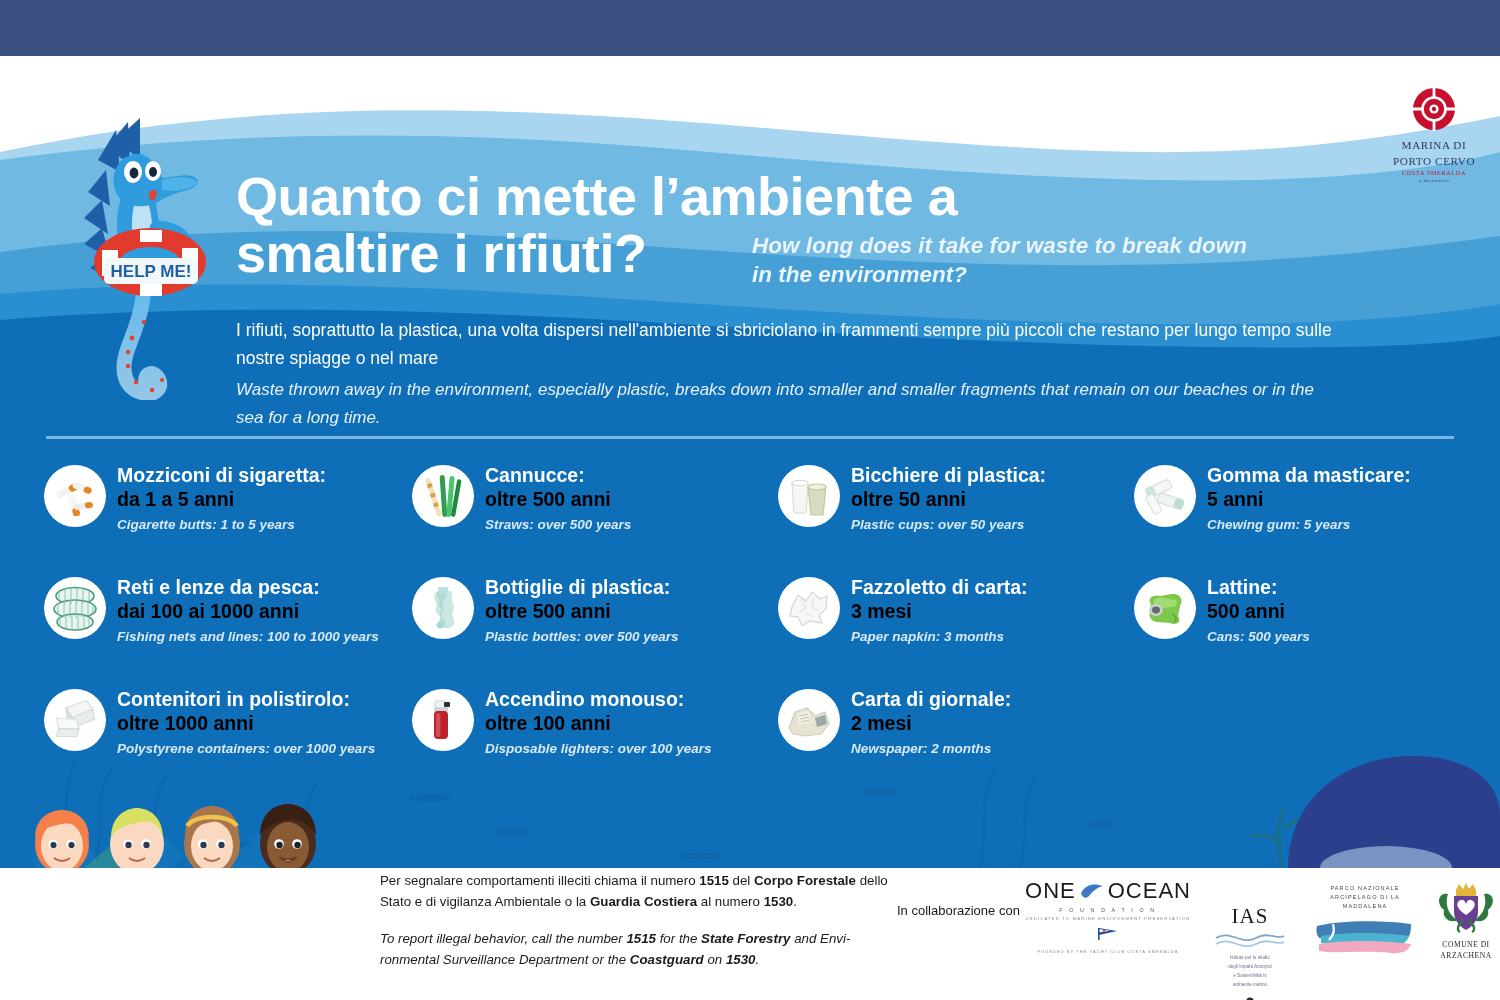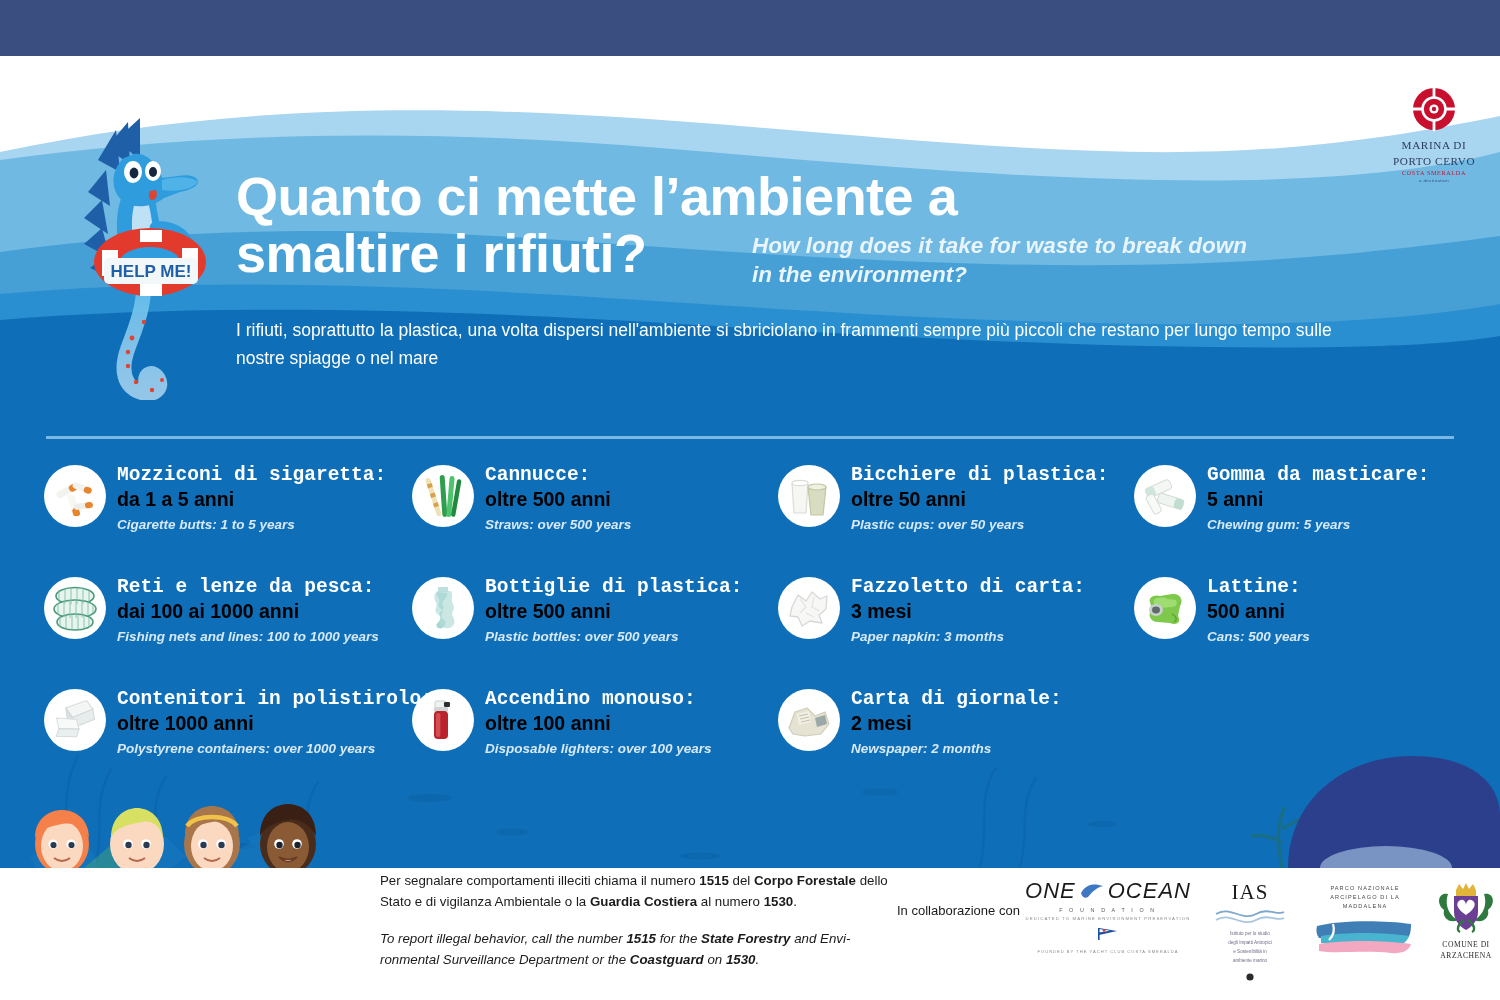--- a/index.html
+++ b/index.html
@@ -67,21 +67,20 @@
     background:#ffffff;
     display:flex; align-items:center; justify-content:center;
     margin-top:3px;
     overflow:hidden;
   }
   .bubble svg { display:block; }
   .itxt { padding-top:1px; }
   .it-name {
     color:#ffffff; font-size:19.5px; font-weight:700; line-height:1.24;
     white-space:nowrap;
-    font-family:Liberation Mono, monospace;
   }
   .it-dur {
     color:#000000; font-size:19.5px; font-weight:700; line-height:1.24;
     white-space:nowrap;
   }
   .it-en {
     color:#d6e9f7; font-size:13.5px; font-style:italic; font-weight:600;
     line-height:1.4; margin-top:5px; white-space:nowrap;
   }
 
@@ -100,21 +99,21 @@
   }
   .logos { position:absolute; left:1020px; top:868px; width:480px; height:120px; }
   .logo-block { position:absolute; }
 
   
   .ooc-row { display:flex; align-items:center; gap:4px; }
   .ooc-txt { font-size:22px; font-weight:400; letter-spacing:1px; color:#1a1a1a; font-family:"Liberation Sans", sans-serif; }
   .ooc-sub { font-size:5.4px; letter-spacing:2.6px; color:#5a5a5a; text-align:center; margin-top:3px; }
   .ooc-sub2 { font-size:4.3px; letter-spacing:1.1px; color:#8a8a8a; text-align:center; margin-top:3px; }
   .ooc-sub3 { font-size:4.1px; letter-spacing:1px; color:#8a8a8a; text-align:center; margin-top:3px; }
-  .ias-txt { font-family:"Liberation Serif", serif; font-size:21px; letter-spacing:1px; color:#1a1a1a; text-align:center; }
+  .ias-txt { font-family:"Liberation Serif", serif; font-size:21px; letter-spacing:1px; color:#1a1a1a; text-align:center;margin-top:24px; }
   .ias-sub { font-size:4.6px; color:#6f6f8a; text-align:center; line-height:1.55; margin-top:2px; }
   .pn-t1 { font-size:5.6px; letter-spacing:1.1px; color:#4a4a4a; text-align:center; line-height:1.6;}
   .com-txt { font-family:"Liberation Serif", serif; font-size:7.6px; letter-spacing:0.5px; color:#2a2a2a; text-align:center; line-height:1.4; margin-top:2px; }
 
   
   .marina { position:absolute; left:1378px; top:86px; width:112px; height:104px; text-align:center; }
   .marina-t1 { font-family:"Liberation Serif", serif; font-size:11.2px; letter-spacing:0.6px; color:#2e3b63; line-height:1.18; margin-top:3px; }
   .marina-t2 { font-family:"Liberation Serif", serif; font-size:6.1px; letter-spacing:0.7px; color:#c8102e; margin-top:2px; }
   .marina-t3 { font-size:4.4px; letter-spacing:0.4px; color:#3b4e80; margin-top:2px; }
 </style>
@@ -262,20 +261,21 @@
   <h1 class="headline">
     <span class="l1">Quanto ci mette l’ambiente a</span>
     <span class="l2">smaltire i rifiuti?</span>
   </h1>
   <div class="subhead">
     <div>How long does it take for waste to break down</div>
     <div>in the environment?</div>
   </div>
 
   <p class="intro-it">I rifiuti, soprattutto la plastica, una volta dispersi nell'ambiente si sbriciolano in frammenti sempre più piccoli che restano per lungo tempo sulle nostre spiagge o nel mare</p>
+  <p class="intro-en">Waste thrown away in the environment, especially plastic, breaks down into smaller and smaller fragments that remain on our beaches or in the sea for a long time.</p>
 
   <div class="divider"></div>
 
   <div class="grid">
 
     <div class="item">
       <div class="bubble">
         <svg width="46" height="40" viewBox="0 0 46 40">
           <g transform="rotate(-28 14 16)">
               <rect x="4" y="12" width="20" height="7" rx="3.5" fill="#f2f2ef"></rect>
@@ -601,21 +601,21 @@
     <div class="foot-en">
       <span>To report illegal behavior, call the number </span><b>1515</b><span> for the </span><b>State Forestry</b><span> and Envi­ronmental Surveillance Department or the </span><b>Coastguard</b><span> on </span><b>1530</b><span>.</span>
     </div>
   </div>
 
   <div class="collab">In collaborazione con</div>
 
   <div class="logos">
 
     <div class="logo-block" style="left:0px; top:10px; width:176px;">
-      <div class="ooc-row" style="justify-content:center;font-style:italic;">
+      <div class="ooc-row" style="justify-content:center;">
         <span class="ooc-txt">ONE</span>
         <svg width="24" height="18" viewBox="0 0 24 18">
           <path d="M1,11 C6,2 14,1 23,4 C16,6 12,10 8,15 C5,17 2,15 1,11 Z" fill="#3e77c2"></path>
         </svg>
         <span class="ooc-txt">OCEAN</span>
       </div>
       <div class="ooc-sub">F O U N D A T I O N</div>
       <div class="ooc-sub2">DEDICATED TO MARINE ENVIRONMENT PRESERVATION</div>
       <div style="text-align:center; margin-top:5px;">
         <svg width="24" height="16" viewBox="0 0 24 16">

